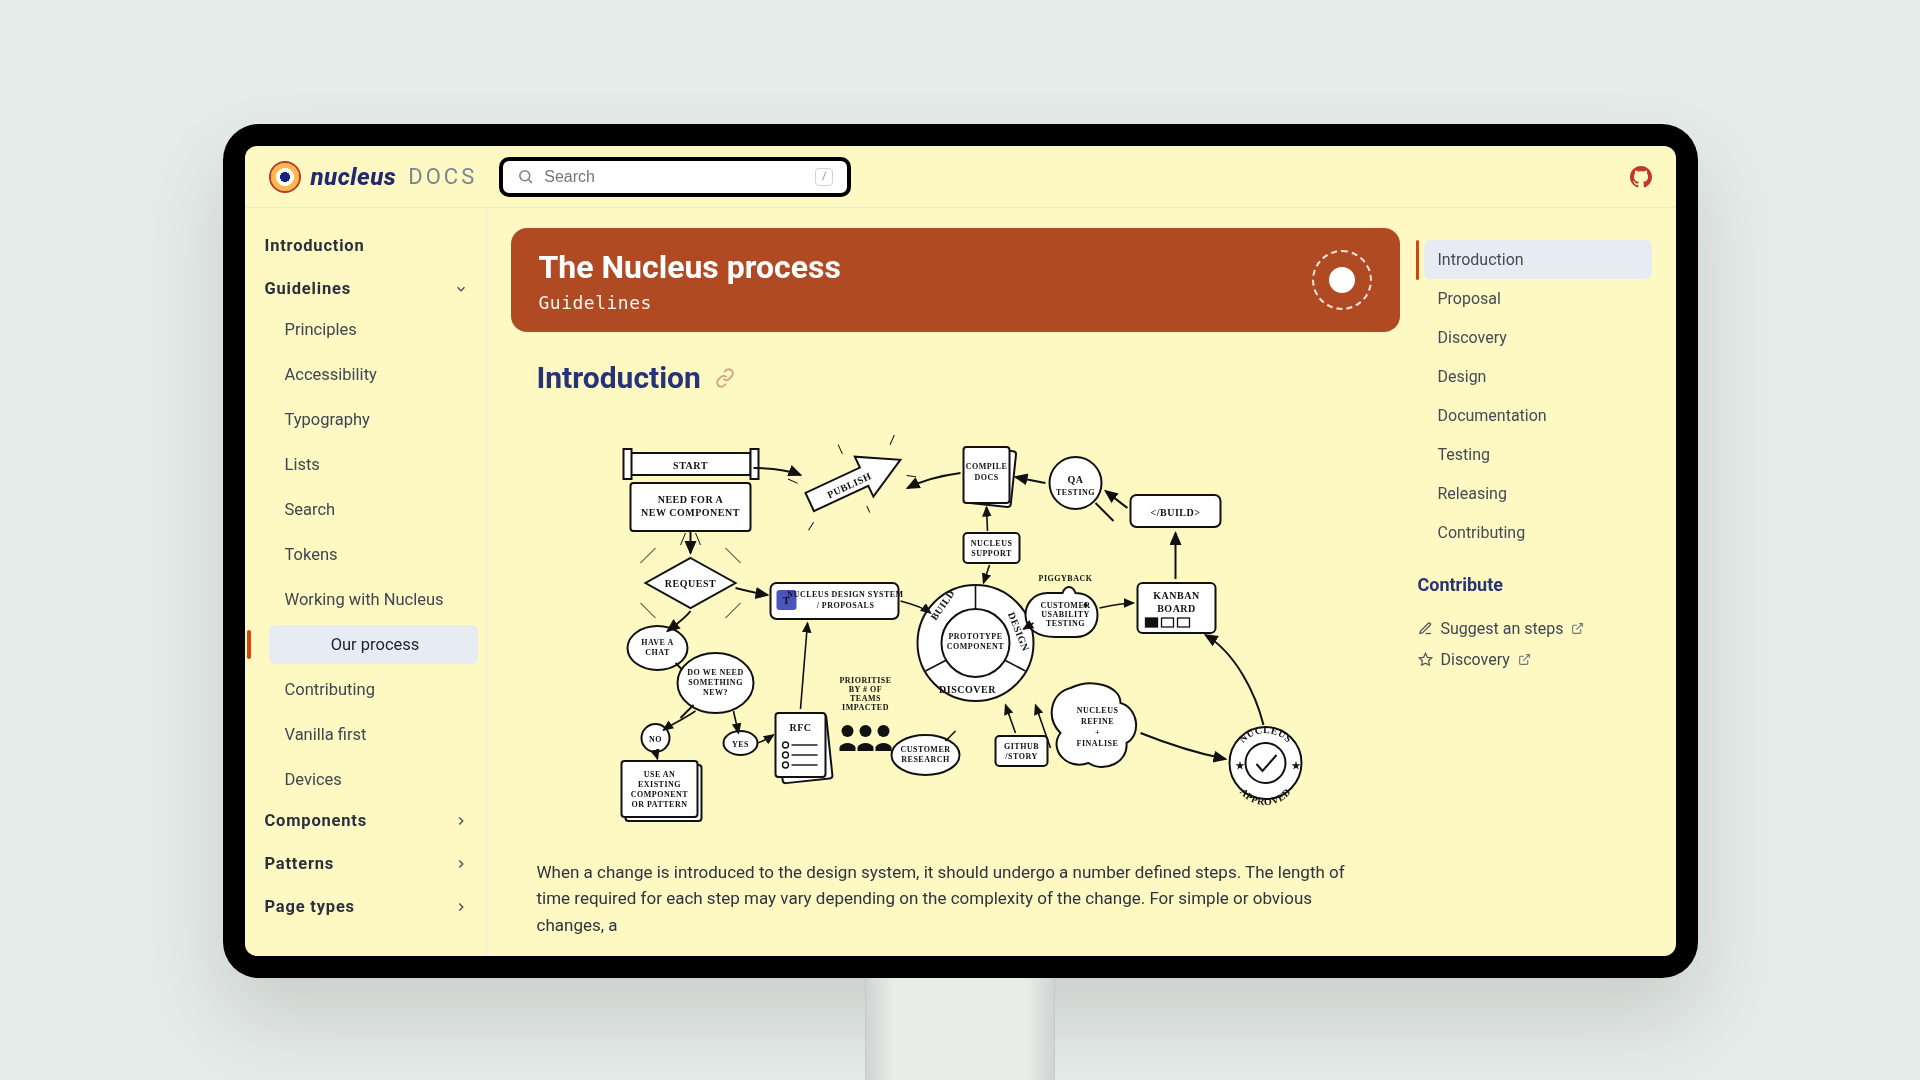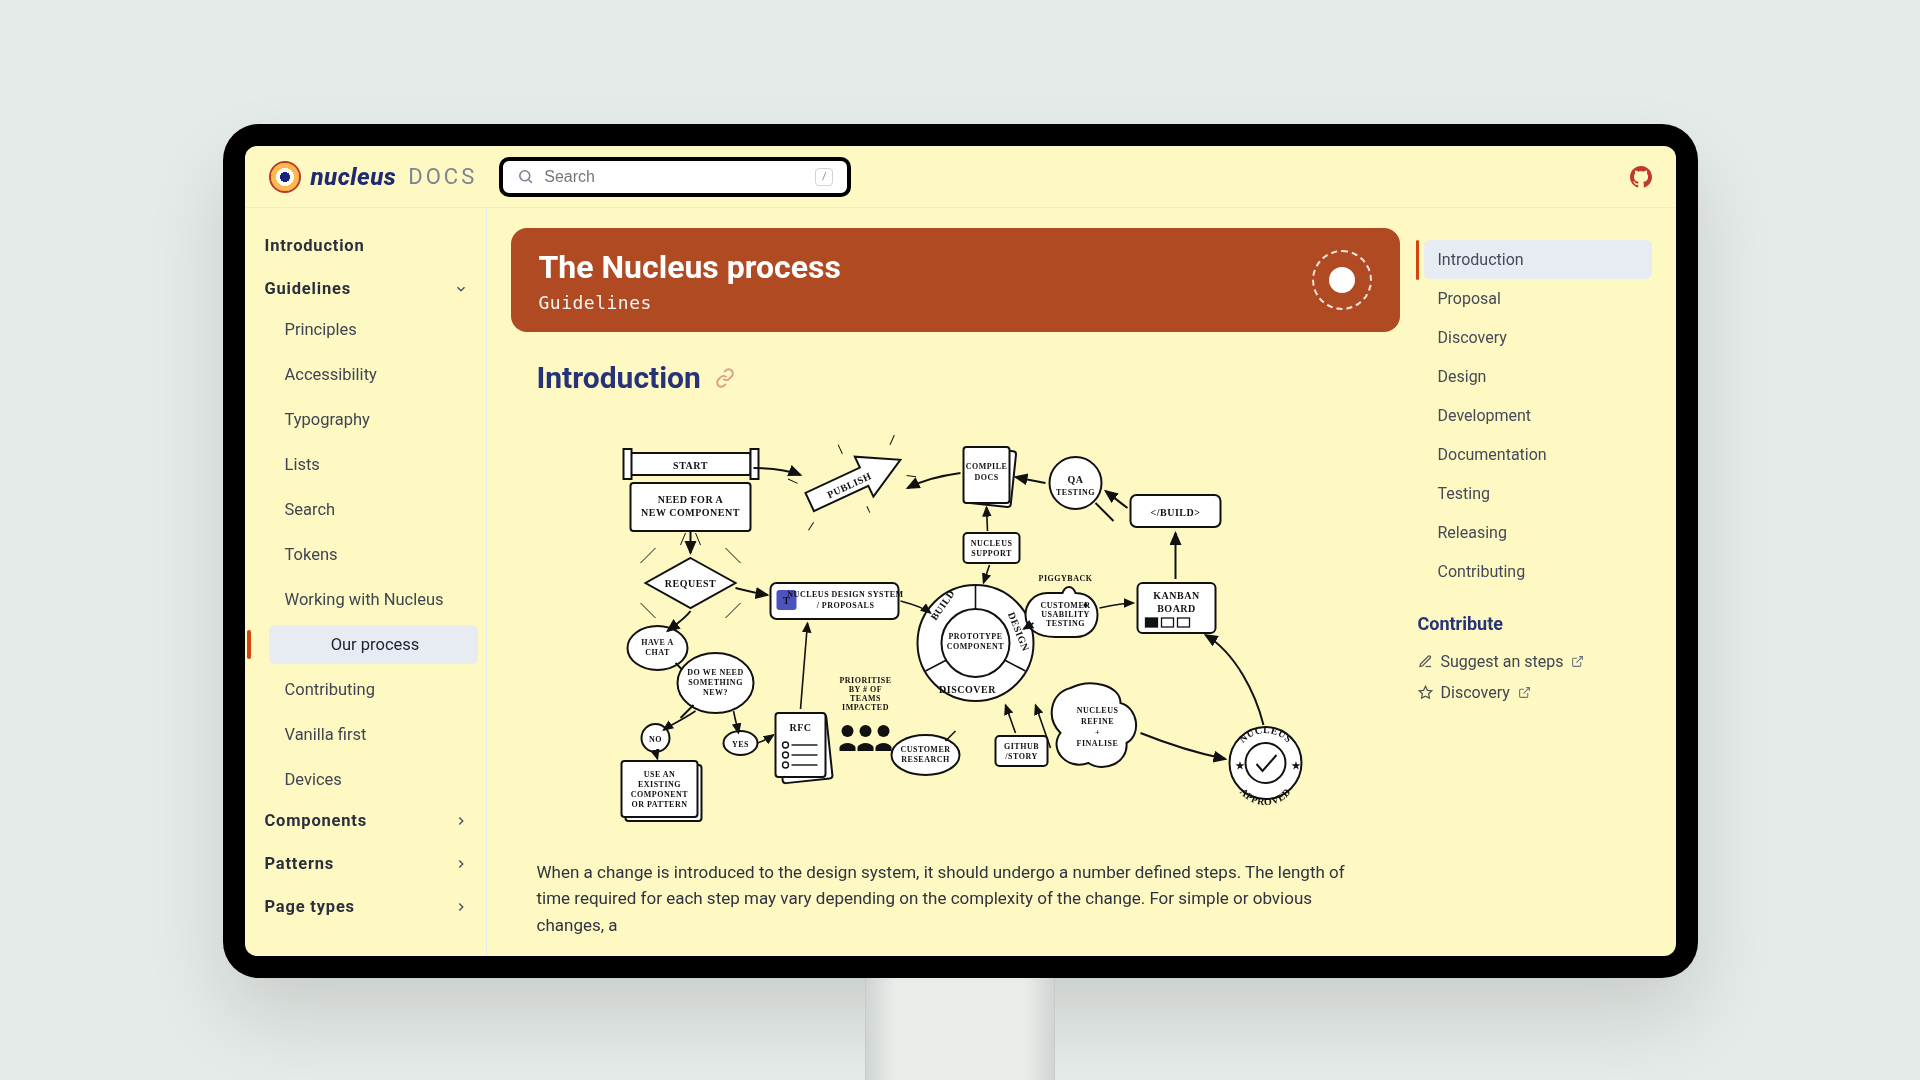--- a/index.html
+++ b/index.html
@@ -178,21 +178,21 @@
     position:relative;
     margin-left:8px;
   }
   .toc-item.active {
     background:#e7ebf2;
   }
   .toc-rail {
     position:absolute; left:0; top:0; width:3px; height:40px; background:#d2450e; border-radius:2px;
   }
   .contribute-h {
-    color:#273379; font-weight:700; font-size:18px; margin:22px 0 12px 2px;
+    color:#273379; font-weight:700; font-size:18px; margin:22px 0 18px 2px;
   }
   .contrib-link {
     display:flex; align-items:center; gap:8px;
     color:#3f4553; font-size:16px;
     padding:6px 2px; cursor:pointer;
   }
   .ext { width:13px;height:13px;color:#6b7280; }
 
   .icon { flex:0 0 auto; }
 </style>
@@ -506,21 +506,20 @@
             <p class="para">When a change is introduced to the design system, it should undergo a number defined steps. The length of time required for each step may vary depending on the complexity of the change. For simple or obvious changes, a</p>
           </div>
 
           <aside class="toc">
             <div class="toc-list">
               <div class="toc-rail"></div>
               <div class="toc-item active"><span>Introduction</span></div>
               <div class="toc-item"><span>Proposal</span></div>
               <div class="toc-item"><span>Discovery</span></div>
               <div class="toc-item"><span>Design</span></div>
-              <div class="toc-item"><span>Development</span></div>
               <div class="toc-item"><span>Documentation</span></div>
               <div class="toc-item"><span>Testing</span></div>
               <div class="toc-item"><span>Releasing</span></div>
               <div class="toc-item"><span>Contributing</span></div>
             </div>
             <div class="contribute-h">Contribute</div>
             <div class="contrib-link">
               <svg class="icon" width="15" height="15" viewBox="0 0 24 24" fill="none" stroke="#555" stroke-width="2">
                   <path d="M12 20h9"></path>
                   <path d="M16.5 3.5a2.12 2.12 0 1 1 3 3L7 19l-4 1 1-4 12.5-12.5z"></path>

